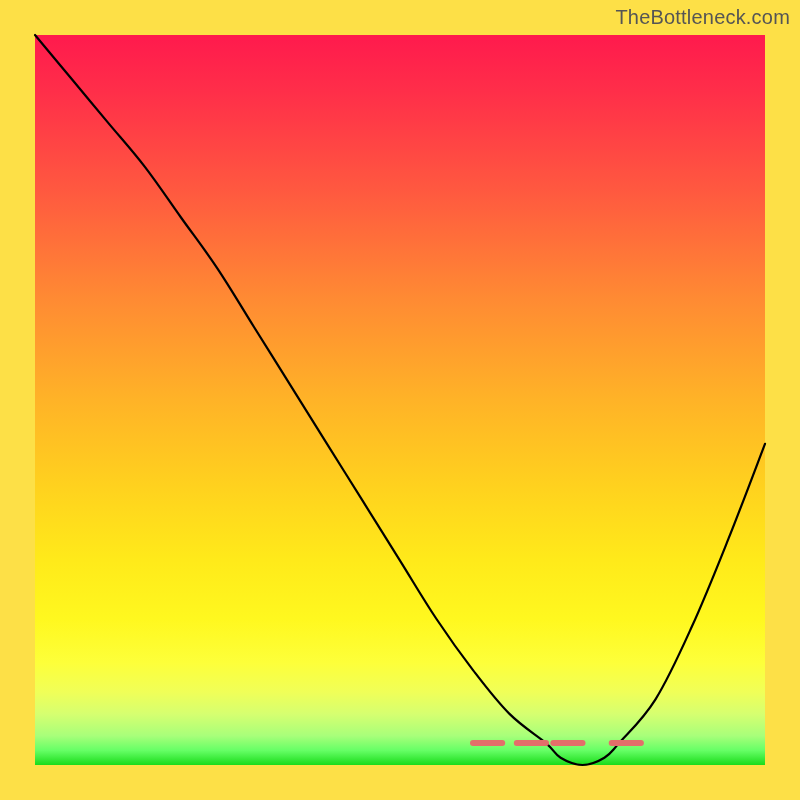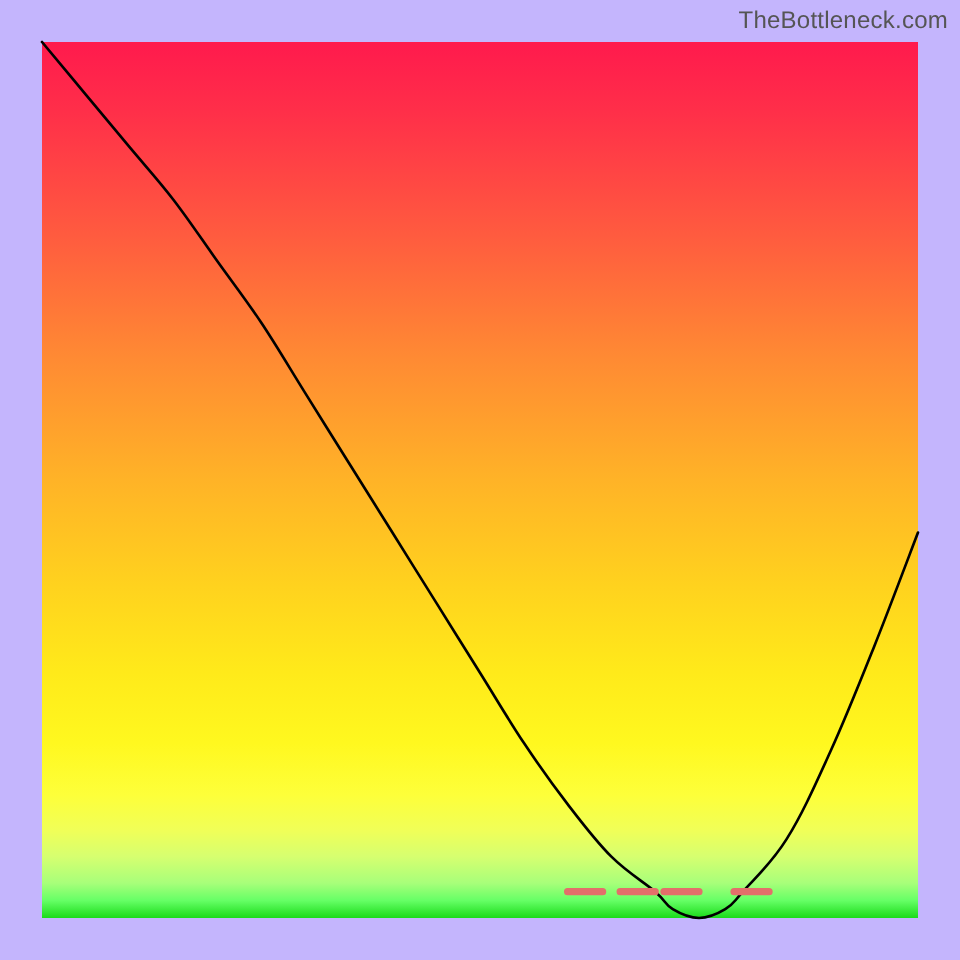--- a/index.html
+++ b/index.html
@@ -8,21 +8,21 @@
     width: 800px;
     height: 800px;
     background: #000;
     overflow: hidden;
     font-family: Arial, Helvetica, sans-serif;
   }
   .stage {
     position: relative;
     width: 800px;
     height: 800px;
-    background: #c4b5fd;
+    background: #fde047;
   }
   .watermark {
     position: absolute;
     top: 6px;
     right: 10px;
     color: #555;
     font-size: 20px;
     font-weight: 500;
     letter-spacing: 0.2px;
     user-select: none;

